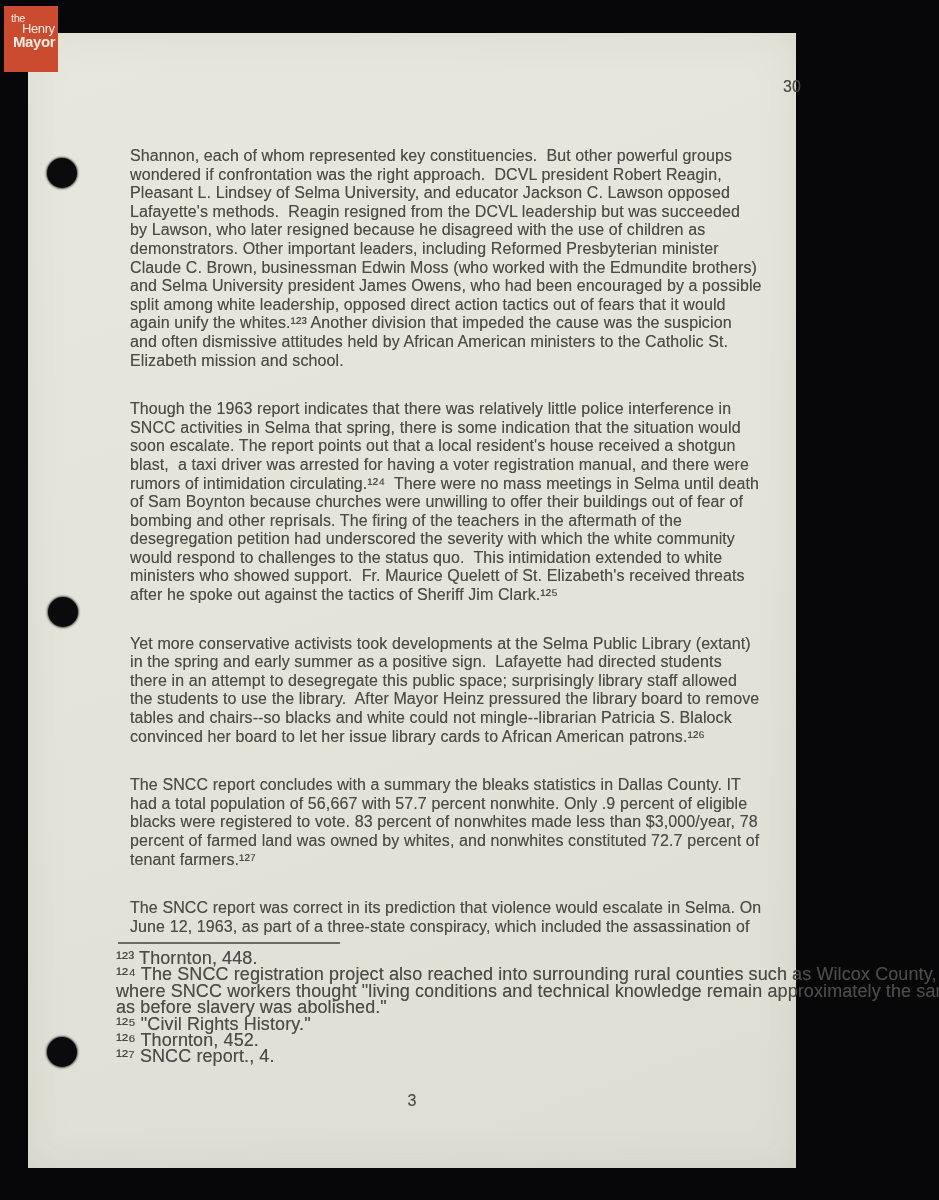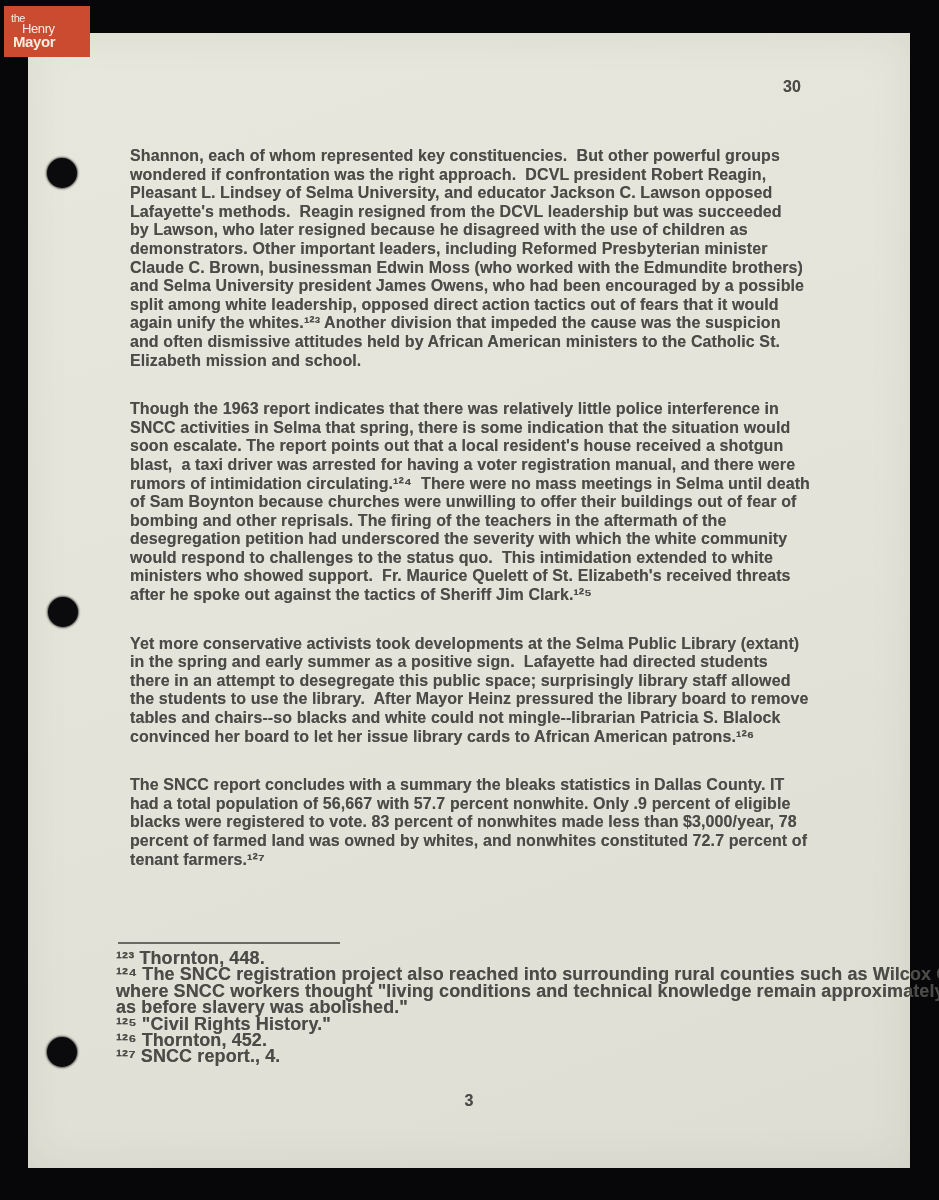--- a/index.html
+++ b/index.html
@@ -13,25 +13,24 @@
     width: 939px;
     height: 1200px;
     background: var(--background, #070709);
     overflow: hidden;
   }
   
   .paper {
     position: absolute;
     left: 28px;
     top: 33px;
-    width: 882px;
+    width: 768px;
     height: 1135px;
     background: linear-gradient(160deg, #e8e7dd 0%, var(--paper, #e4e3d9) 55%, #deddd3 100%);
     box-shadow: inset 0 0 40px rgba(120,120,105,0.12);
-    font-weight: bold;
   }
   .ink {
     color: var(--ink, #4b4b47);
     text-shadow: 0 0 0.6px rgba(74,74,72,0.55);
   }
   .pageno-top {
     position: absolute;
     left: 755px;
     top: 45px;
     font-size: 16px;
@@ -87,23 +86,22 @@
   }
   .hole-1 { left: 47px; top: 158px; }
   .hole-2 { left: 48px; top: 597px; }
   .hole-3 { left: 47px; top: 1037px; }
   
   .logo {
     position: absolute;
     left: 4px;
     top: 6px;
     width: 54px;
-    height: 51px;
+    height: 66px;
     background: var(--logo-red, #cb4b31);
-    padding-left: 32px;
   }
   .logo span {
     position: absolute;
     color: #f3ede1;
     letter-spacing: -0.4px;
     line-height: 1;
   }
   .logo-the   { left: 7px;  top: 7px;  font-size: 11px; font-weight: 400; }
   .logo-henry { left: 18px; top: 16px; font-size: 13px; font-weight: 400; }
   .logo-ford  { left: 9px;  top: 28px; font-size: 15px; font-weight: 700; }
@@ -144,20 +142,22 @@
 in the spring and early summer as a positive sign.  Lafayette had directed students
 there in an attempt to desegregate this public space; surprisingly library staff allowed
 the students to use the library.  After Mayor Heinz pressured the library board to remove
 tables and chairs--so blacks and white could not mingle--librarian Patricia S. Blalock
 convinced her board to let her issue library cards to African American patrons.¹²⁶</p>
       <p>The SNCC report concludes with a summary the bleaks statistics in Dallas County. IT
 had a total population of 56,667 with 57.7 percent nonwhite. Only .9 percent of eligible
 blacks were registered to vote. 83 percent of nonwhites made less than $3,000/year, 78
 percent of farmed land was owned by whites, and nonwhites constituted 72.7 percent of
 tenant farmers.¹²⁷</p>
+      <p>The SNCC report was correct in its prediction that violence would escalate in Selma. On
+June 12, 1963, as part of a three-state conspiracy, which included the assassination of</p>
     </div>
 
     <div class="footrule"></div>
     <div class="footnotes ink">¹²³ Thornton, 448.
 ¹²⁴ The SNCC registration project also reached into surrounding rural counties such as Wilcox County,
 where SNCC workers thought "living conditions and technical knowledge remain approximately the same
 as before slavery was abolished."
 ¹²⁵ "Civil Rights History."
 ¹²⁶ Thornton, 452.
 ¹²⁷ SNCC report., 4.</div>

